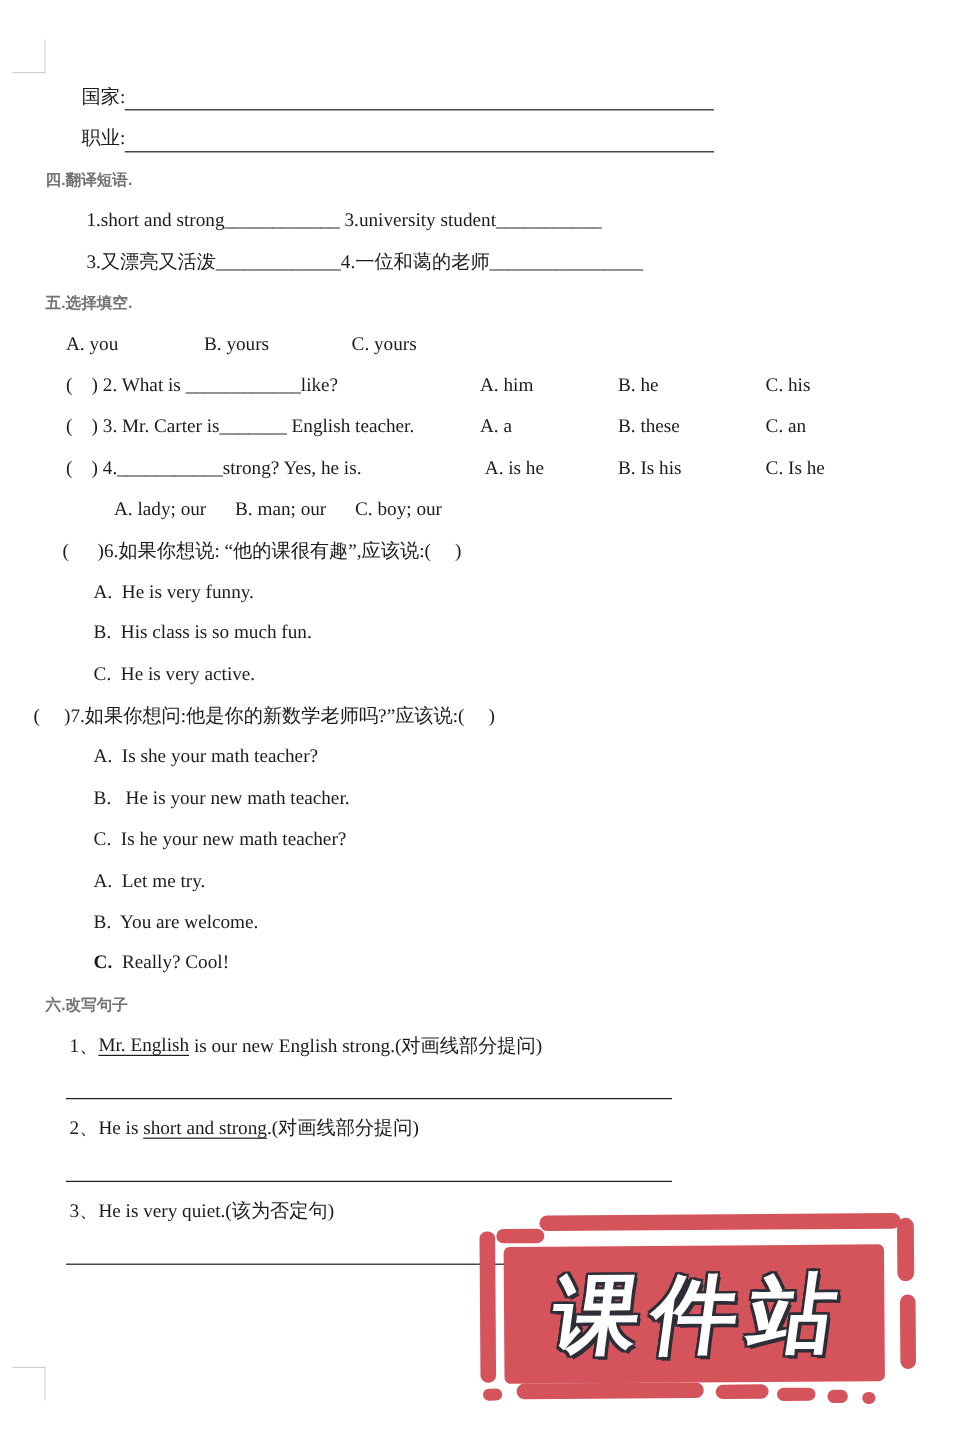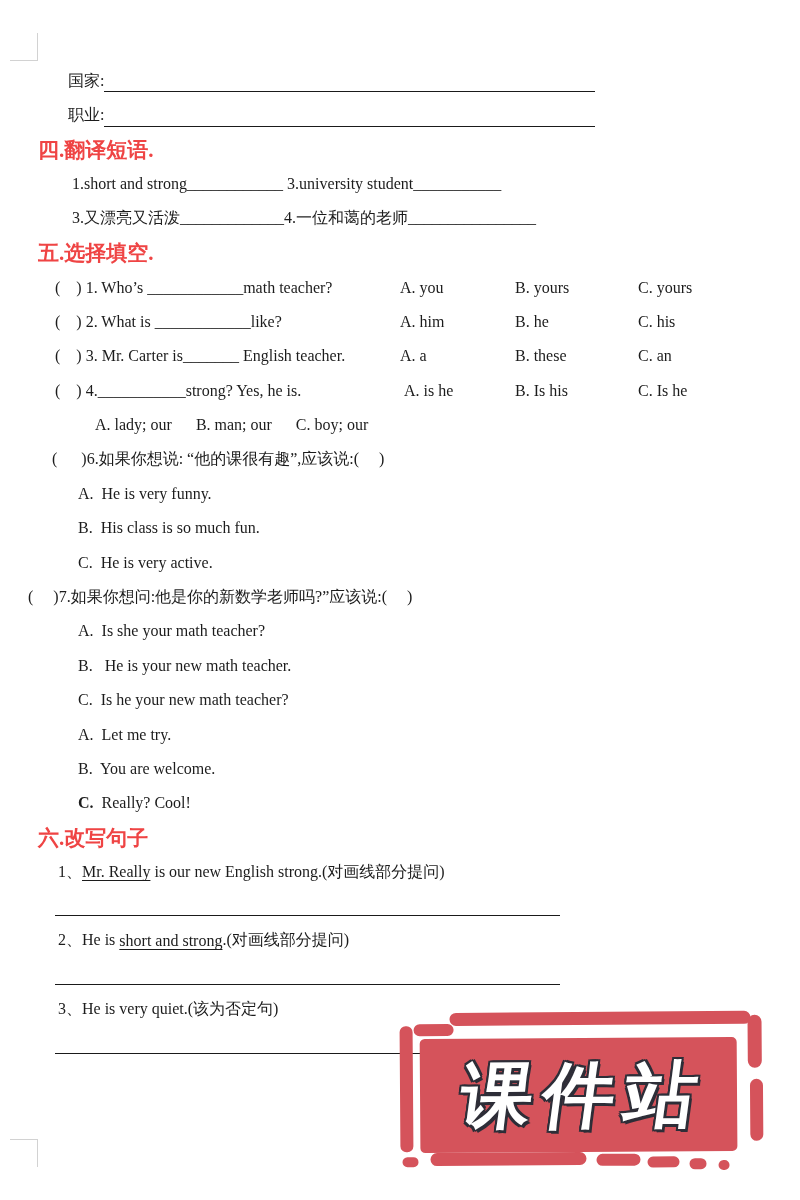--- a/index.html
+++ b/index.html
@@ -9,22 +9,22 @@
     background:#ffffff;
     overflow:hidden;
     font-family:"Liberation Serif","DejaVu Serif",serif;
     font-size:16px;
     color:#1c1c1c;
   }
   .content{position:relative;padding:64px 0 0 38px;z-index:1;}
   .line{height:34.4px;display:flex;align-items:center;}
   .t{white-space:pre-wrap;}
   .heading{
-    font-family:Liberation Serif, serif;
-    font-weight:bold;font-size:21px;color:#ef4444;
+    font-family:Liberation Sans, sans-serif;
+    font-weight:bold;font-size:13px;color:#737373;
   }
   
   .ind-label{margin-left:30px;width:527px;}
   .ind-item{margin-left:34px;}
   .ind-mc{margin-left:17px;}
   .ind-q6{margin-left:14px;}
   .ind-q78{margin-left:-10px;}
   .ind-opt{margin-left:40px;}
   .ind-q5opt{margin-left:57px;}
   .ind-s6{margin-left:20px;}
@@ -104,21 +104,20 @@
     </div>
     <div class="line ind-item">
       <span class="t">3.又漂亮又活泼_____________4.一位和蔼的老师________________</span>
     </div>
 
     <div class="line">
       <span class="heading">五.选择填空.</span>
     </div>
 
     <div class="line ind-mc">
-      <span class="t qcol">(    ) 1. Who’s ____________math teacher?</span>
       <span class="t acol">A. you</span>
       <span class="t bcol">B. yours</span>
       <span class="t ccol">C. yours</span>
     </div>
     <div class="line ind-mc">
       <span class="t qcol">(    ) 2. What is ____________like?</span>
       <span class="t acol">A. him</span>
       <span class="t bcol">B. he</span>
       <span class="t ccol">C. his</span>
     </div>
@@ -175,21 +174,21 @@
       <span class="t bold">C.</span>
       <span class="t">  Really? Cool!</span>
     </div>
 
     <div class="line">
       <span class="heading">六.改写句子</span>
     </div>
 
     <div class="line ind-s6">
       <span class="t">1、</span>
-      <span class="t u">Mr. Really</span>
+      <span class="t u">Mr. English</span>
       <span class="t"> is our new English strong.(对画线部分提问)</span>
     </div>
     <div class="line">
       <div class="ansline"></div>
     </div>
 
     <div class="line ind-s6">
       <span class="t">2、He is </span>
       <span class="t u">short and strong</span>
       <span class="t">.(对画线部分提问)</span>

